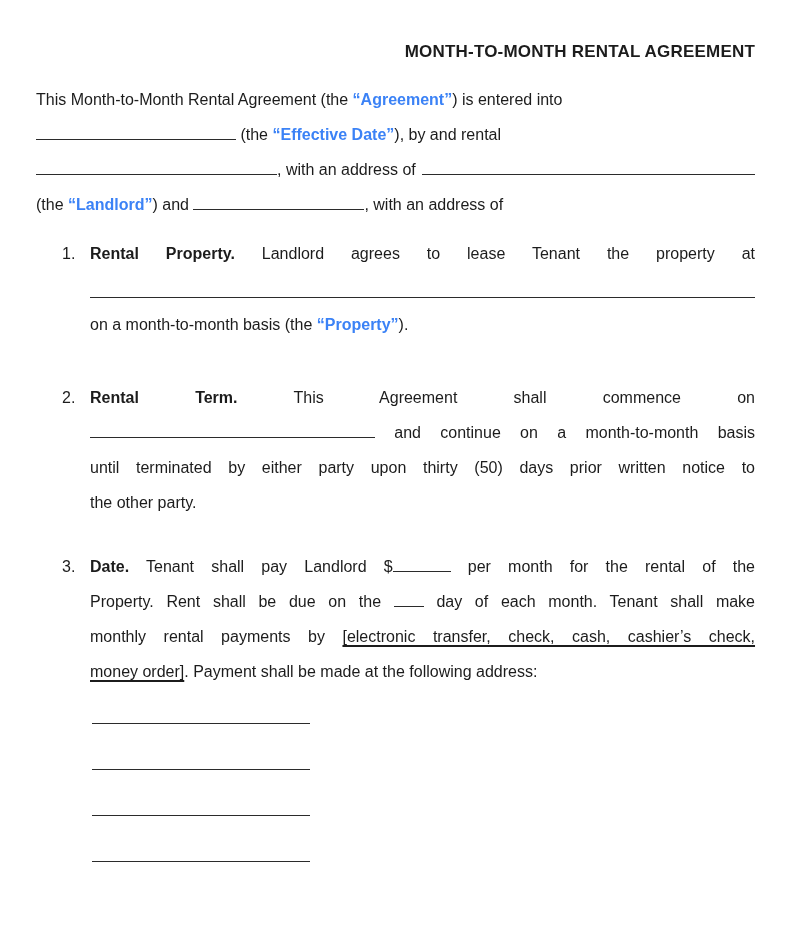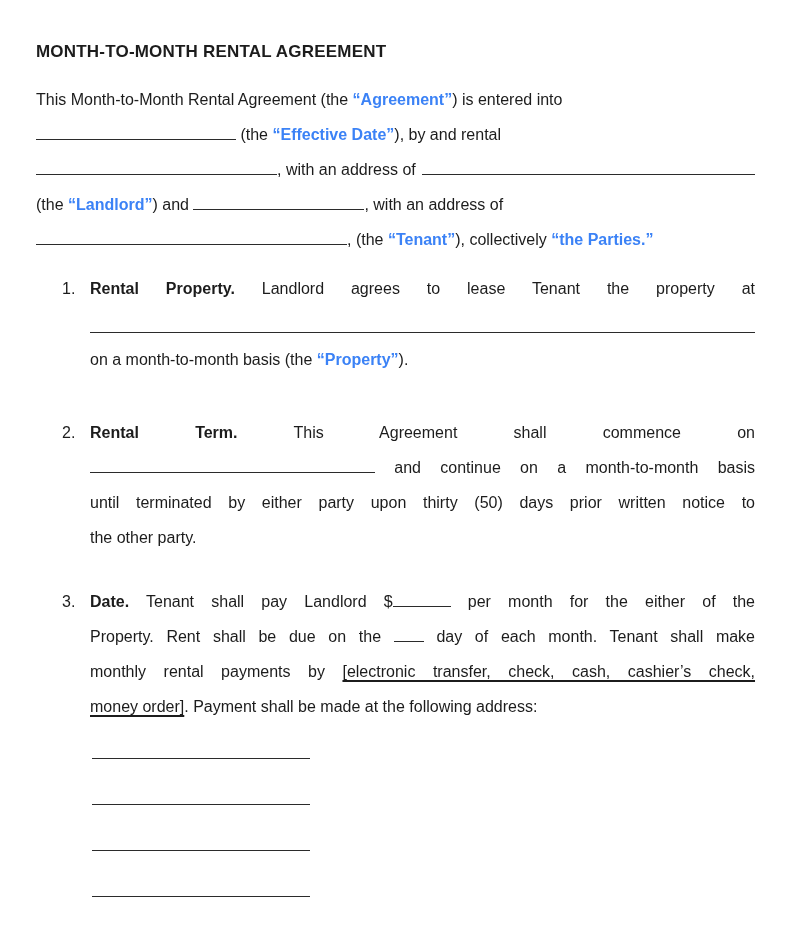--- a/index.html
+++ b/index.html
@@ -9,21 +9,21 @@
     box-sizing:border-box;
     padding:40px 45px 0 36px;
     background:#ffffff;
     font-family:"Liberation Sans",sans-serif;
     font-size:16px;
     color:#1c1c1c;
     overflow:hidden;
   }
   .doc-title{
     margin:0;
-    text-align:left;
+    text-align:right;
     font-size:17px;
     font-weight:bold;
     line-height:24px;
     letter-spacing:0.2px;
   }
   .intro{margin-top:18px;}
   .line{line-height:35px;min-height:35px;}
   .justify{text-align:justify;text-align-last:justify;}
   .flexline{display:flex;align-items:baseline;}
   .seg-text{}
@@ -54,39 +54,38 @@
   <h1 class="doc-title">MONTH-TO-MONTH RENTAL AGREEMENT</h1>
   <div class="intro" id="intro">
       <div class="line"><span class="seg-text">This Month-to-Month Rental Agreement (the </span><span class="seg-term">“Agreement”</span><span class="seg-text">) is entered into</span></div>
       <div class="line"><span class="seg-blank" style="width: 200px;"></span><span class="seg-text"> (the </span><span class="seg-term">“Effective Date”</span><span class="seg-text">), by and rental</span></div>
       <div class="line flexline">
         <span class="seg-blank" style="width: 241px;"></span>
         <span class="seg-text">, with an address of</span>
         <span class="seg-blank grow"></span>
       </div>
       <div class="line"><span class="seg-text">(the </span><span class="seg-term">“Landlord”</span><span class="seg-text">) and </span><span class="seg-blank" style="width: 171px;"></span><span class="seg-text">, with an address of</span></div>
-      <div class="line"><span class="seg-blank" style="width: 311px;"></span><span class="seg-text">, (the </span><span class="seg-term">“Tenant”</span><span class="seg-text">), collectively </span><span class="seg-term">“the Parties.”</span></div>
     </div>
   <div id="items">
       <div class="item item-0">
         <span class="item-number">1.</span>
         <div class="line justify"><span class="seg-bold">Rental Property.</span><span class="seg-text"> Landlord agrees to lease Tenant the property at</span></div>
         <div class="rule"></div>
         <div class="line"><span class="seg-text">on a month-to-month basis (the </span><span class="seg-term">“Property”</span><span class="seg-text">).</span></div>
       </div>
       <div class="item item-1">
         <span class="item-number">2.</span>
         <div class="line justify"><span class="seg-bold">Rental Term.</span><span class="seg-text"> This Agreement shall commence on</span></div>
         <div class="line justify"><span class="seg-blank" style="width: 285px;"></span><span class="seg-text"> and continue on a month-to-month basis</span></div>
         <div class="line justify"><span class="seg-text">until terminated by either party upon thirty (50) days prior written notice to</span></div>
         <div class="line"><span class="seg-text">the other party.</span></div>
       </div>
       <div class="item item-2">
         <span class="item-number">3.</span>
-        <div class="line justify"><span class="seg-bold">Date.</span><span class="seg-text"> Tenant shall pay Landlord $</span><span class="seg-blank" style="width: 58px;"></span><span class="seg-text"> per month for the either of the</span></div>
+        <div class="line justify"><span class="seg-bold">Date.</span><span class="seg-text"> Tenant shall pay Landlord $</span><span class="seg-blank" style="width: 58px;"></span><span class="seg-text"> per month for the rental of the</span></div>
         <div class="line justify"><span class="seg-text">Property. Rent shall be due on the </span><span class="seg-blank" style="width: 30px;"></span><span class="seg-text"> day of each month. Tenant shall make</span></div>
         <div class="line justify"><span class="seg-text">monthly rental payments by </span><span class="seg-u">[electronic transfer, check, cash, cashier’s check,</span></div>
         <div class="line"><span class="seg-u">money order]</span><span class="seg-text">. Payment shall be made at the following address:</span></div>
       </div>
     </div>
   <div class="address" id="address">
       <div class="addr-line first"></div>
       <div class="addr-line"></div>
       <div class="addr-line"></div>
       <div class="addr-line"></div>

